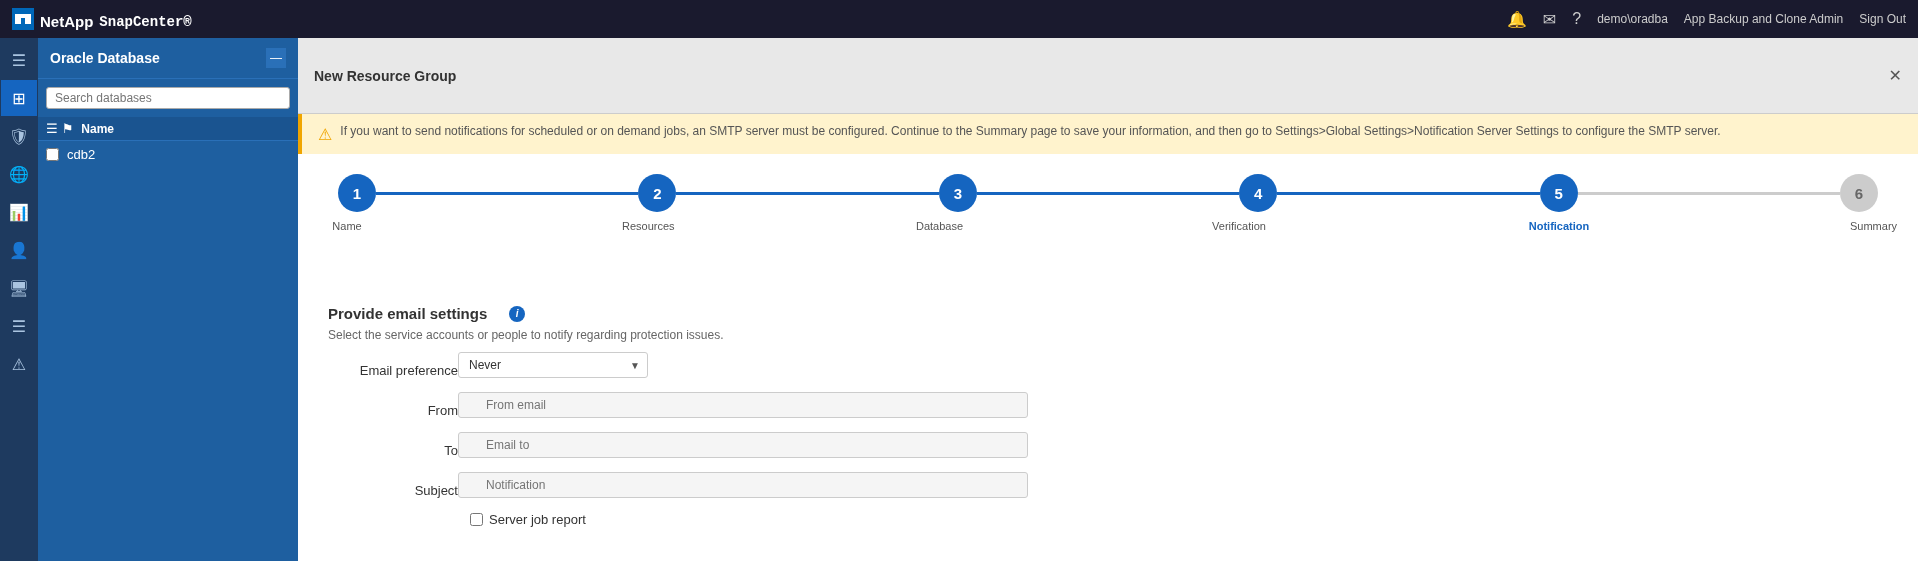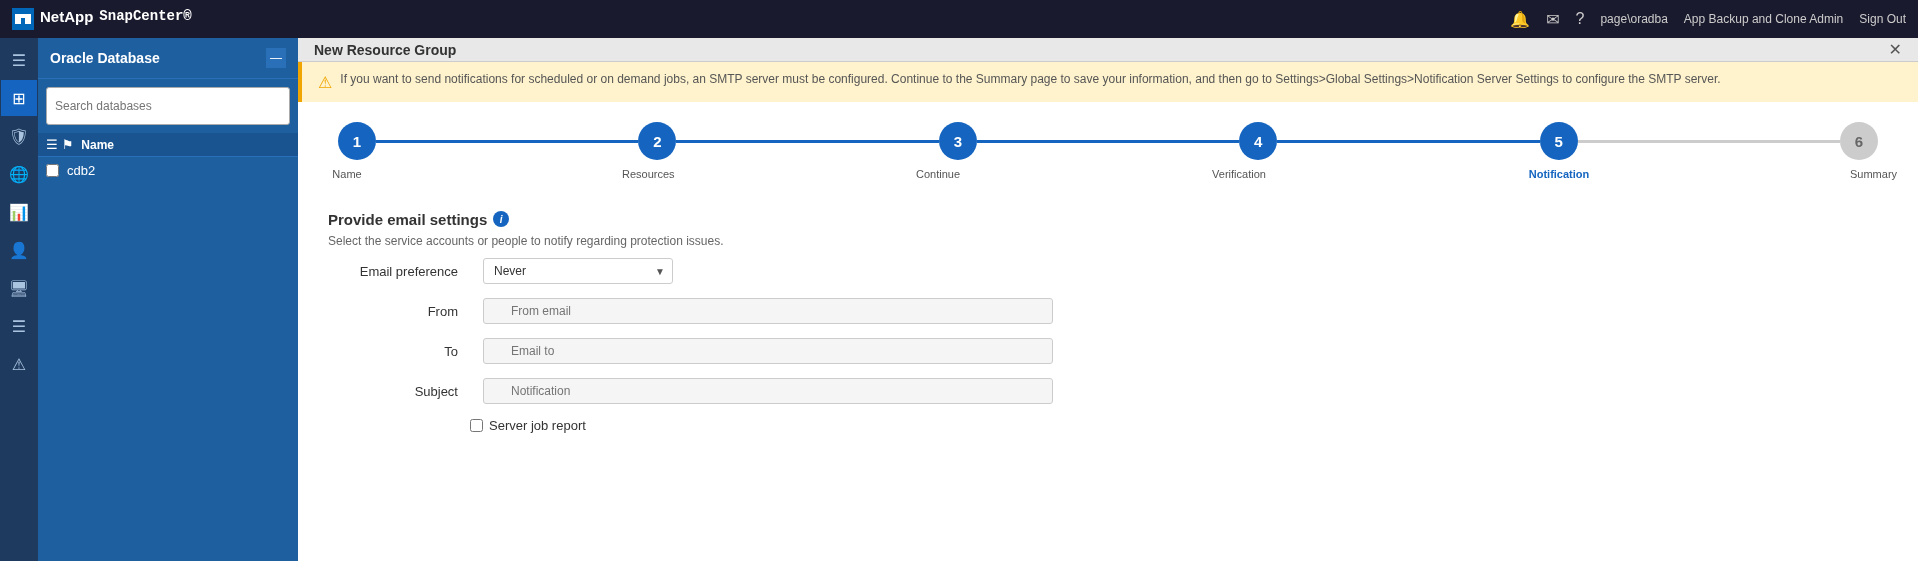--- a/index.html
+++ b/index.html
@@ -9,21 +9,21 @@
     .top-nav {
       background: #1a1a2e;
       height: 38px;
       display: flex;
       align-items: center;
       padding: 0 12px;
       color: #fff;
       justify-content: space-between;
     }
     .top-nav-left { display: flex; align-items: center; gap: 6px; }
-    .netapp-logo { display: flex; align-items: flex-start; gap: 6px; font-weight: bold; font-size: 15px; }
+    .netapp-logo { display: flex; align-items: flex-end; gap: 6px; font-weight: bold; font-size: 15px; }
     .logo-icon { width: 22px; height: 22px; background: #0067b8; display: flex; align-items: center; justify-content: center; font-size: 11px; color: white; font-weight: bold; }
     .top-nav-right { display: flex; align-items: center; gap: 16px; font-size: 13px; }
     .top-nav-right span { cursor: pointer; color: #ccc; }
     .icon-btn { font-size: 16px; cursor: pointer; color: #ccc; }
 
     
     .main-layout { display: flex; height: calc(100vh - 38px); }
 
     
     .icon-sidebar {
@@ -75,21 +75,21 @@
       font-size: 12px;
       display: flex;
       align-items: center;
       justify-content: center;
     }
     .db-search {
       padding: 8px;
     }
     .db-search input {
       width: 100%;
-      padding: 11px 8px;
+      padding: 3px 8px;
       border-radius: 3px;
       border: 1px solid #aaa;
       font-size: 12px;
       background: white;
       color: #333;
     }
     .db-table-header {
       display: flex;
       align-items: center;
       padding: 4px 8px;
@@ -114,21 +114,21 @@
       flex: 1;
       display: flex;
       flex-direction: column;
       background: #fff;
       overflow: hidden;
     }
 
     
     .dialog-header {
       background: #e8e8e8;
-      padding: 2px 16px;
+      padding: 28px 16px;
       display: flex;
       align-items: center;
       justify-content: space-between;
       border-bottom: 1px solid #ccc;
     }
     .dialog-title { font-size: 14px; font-weight: bold; color: #333; }
     .close-btn { cursor: pointer; font-size: 16px; color: #555; background: none; border: none; }
 
     
     .warning-banner {
@@ -175,23 +175,24 @@
 
     
     .form-area {
       padding: 20px 30px;
     }
     .form-section-title {
       font-size: 15px;
       font-weight: bold;
       color: #333;
       display: flex;
-      align-items: flex-start;
-      gap: 6px;
+      align-items: center;
+      gap: 22px;
       margin-bottom: 6px;
+      margin-top: 42px;
     }
     .info-icon {
       width: 16px;
       height: 16px;
       border-radius: 50%;
       background: #1565c0;
       color: white;
       font-size: 10px;
       display: flex;
       align-items: center;
@@ -200,23 +201,23 @@
       font-weight: bold;
       cursor: pointer;
     }
     .form-subtitle {
       font-size: 12px;
       color: #666;
       margin-bottom: 10px;
     }
     .form-row {
       display: flex;
-      align-items: center;
+      align-items: flex-end;
       margin-bottom: 14px;
-      gap: 25px;
+      gap: 0;
     }
     .form-label {
       width: 130px;
       font-size: 13px;
       color: #333;
       text-align: right;
     }
     .form-input {
       width: 570px;
       padding: 5px 27px;
@@ -276,21 +277,21 @@
         </svg>
       </div>
       <span>NetApp</span>
       <span style="font-size:14px;font-family:Liberation Mono, monospace;">SnapCenter®</span>
     </div>
   </div>
   <div class="top-nav-right">
     <span class="icon-btn">🔔</span>
     <span class="icon-btn">✉</span>
     <span class="icon-btn">?</span>
-    <span style="font-size:12px; cursor:pointer;">page\oradba</span>
+    <span style="font-size:12px; cursor:pointer;">demo\oradba</span>
     <span style="font-size:12px;">App Backup and Clone Admin</span>
     <span style="font-size:12px; cursor:pointer;">Sign Out</span>
   </div>
 </div>
 
 <div class="main-layout">
 
   <div class="icon-sidebar">
     <div class="icon-sidebar-item">☰</div>
     <div class="icon-sidebar-item active">⊞</div>
@@ -374,21 +375,21 @@
         <div style="display:flex; align-items:flex-start; padding: 6px 0 0 0; justify-content:space-between; padding-left: 0; padding-right: 0;">
           <div style="width:38px; text-align:center;">
             <span class="step-label">Name</span>
           </div>
           <div style="flex:1;"></div>
           <div style="width:38px; text-align:center;">
             <span class="step-label">Resources</span>
           </div>
           <div style="flex:1;"></div>
           <div style="width:38px; text-align:center;">
-            <span class="step-label">Continue</span>
+            <span class="step-label">Database</span>
           </div>
           <div style="flex:1;"></div>
           <div style="width:58px; text-align:center;">
             <span class="step-label">Verification</span>
           </div>
           <div style="flex:1;"></div>
           <div style="width:70px; text-align:center;">
             <span class="step-label active">Notification</span>
           </div>
           <div style="flex:1;"></div>

